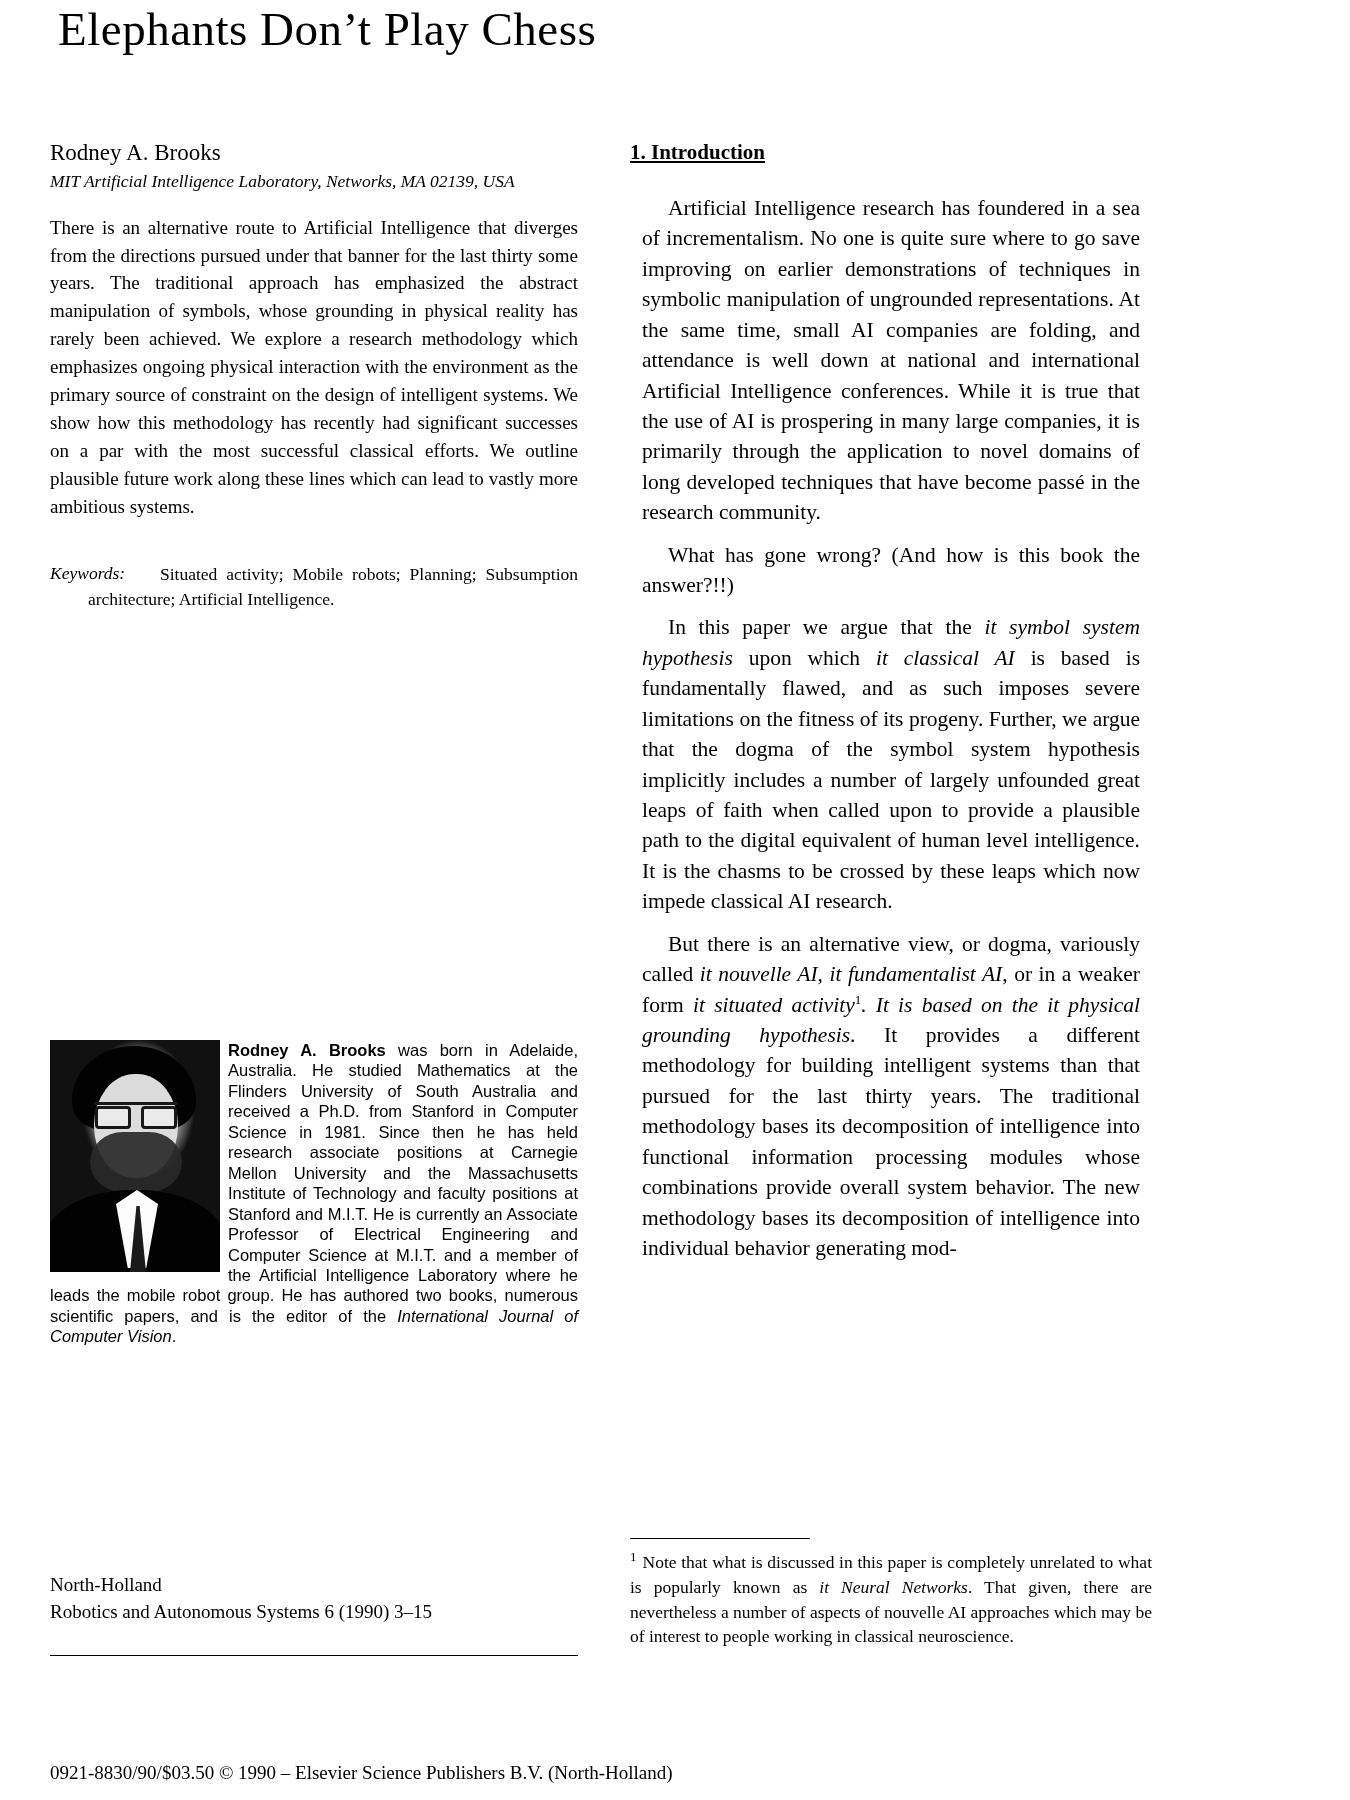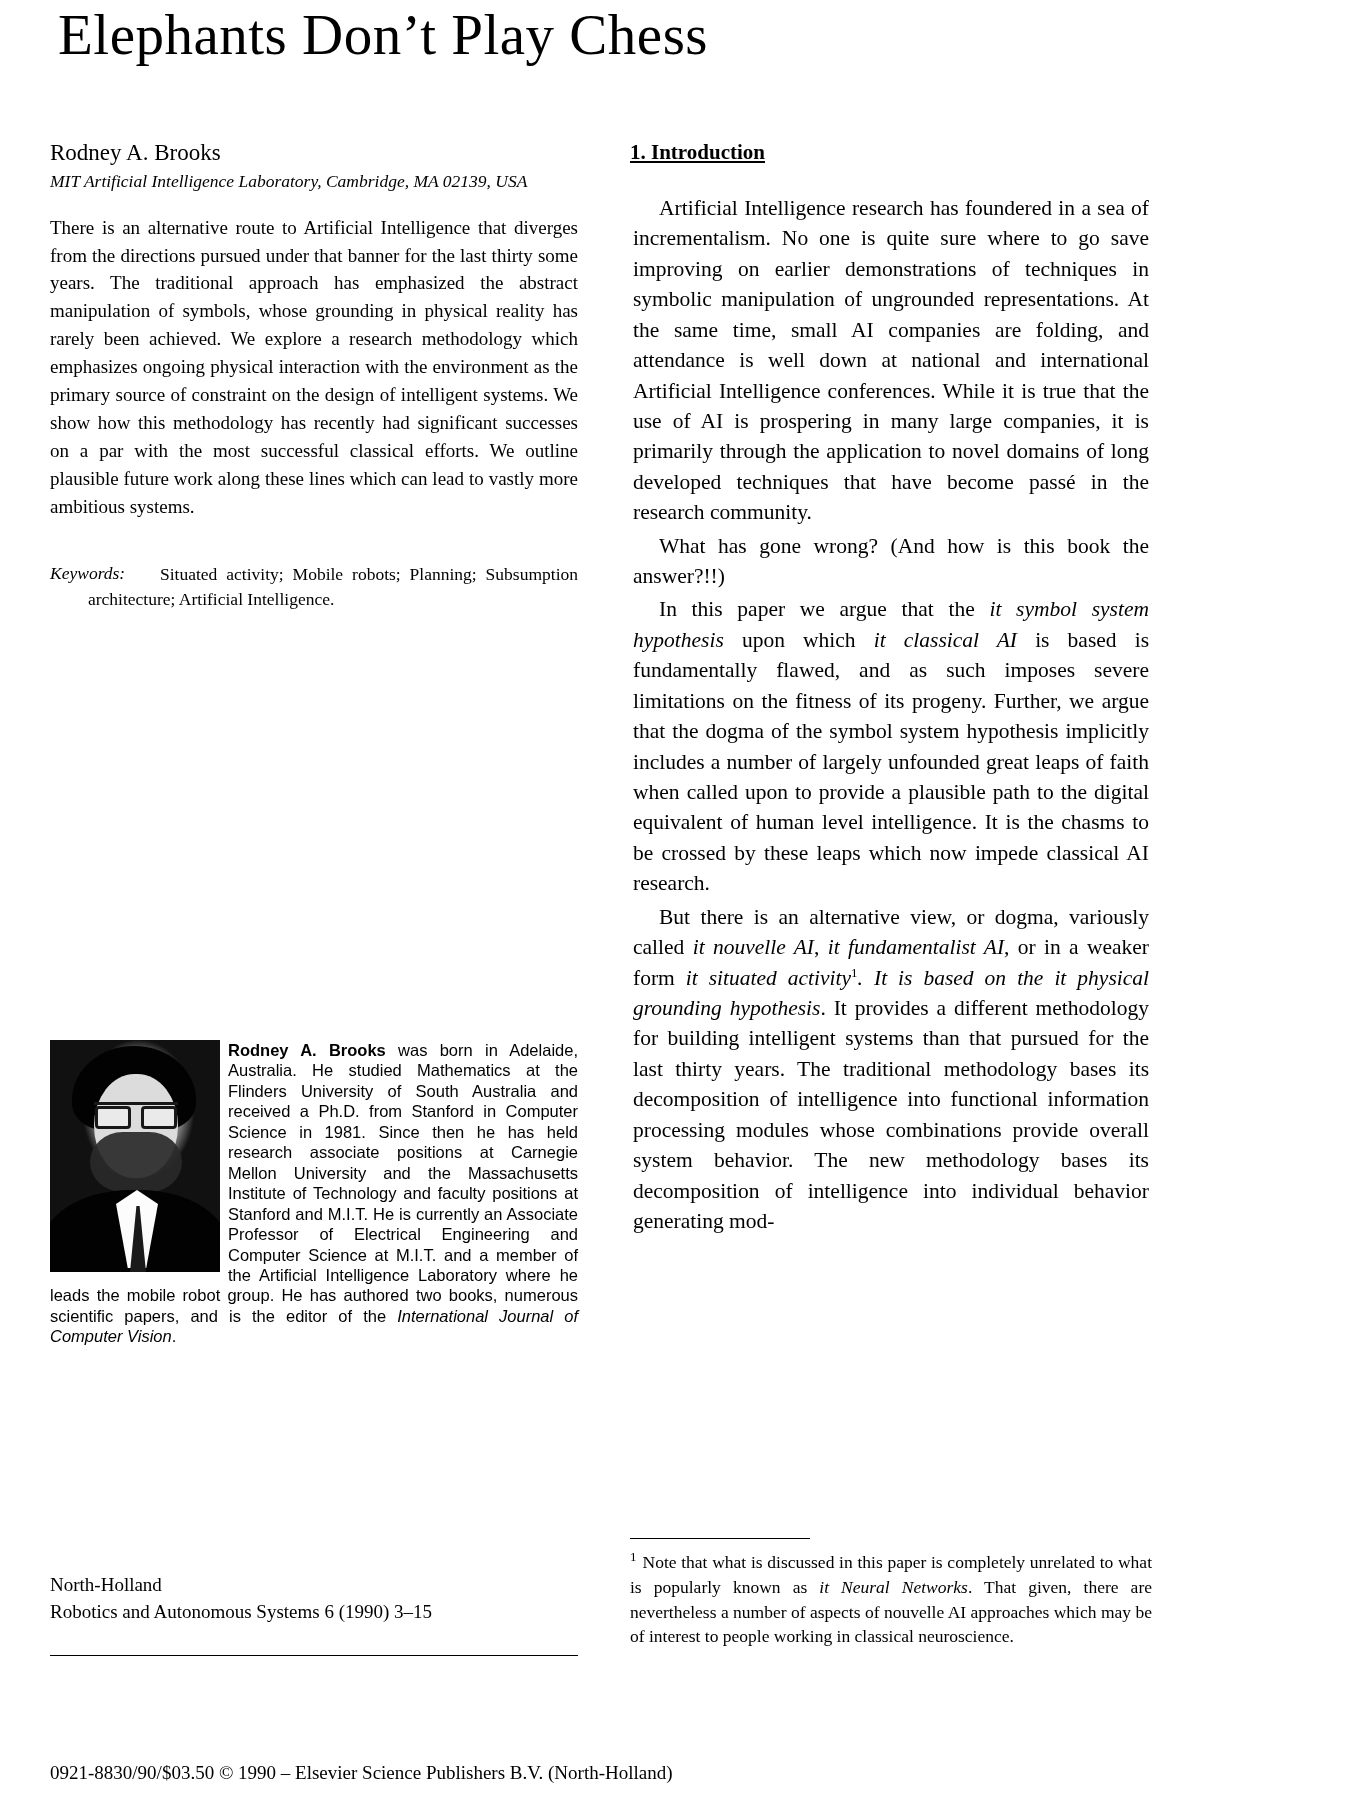--- a/index.html
+++ b/index.html
@@ -13,21 +13,21 @@
     height: 1800px;
     background: #ffffff;
     font-family: "Liberation Serif", serif;
     color: #000000;
     overflow: hidden;
   }
   .title {
     position: absolute;
     left: 58px;
     top: 2px;
-    font-size: 57px;
+    font-size: 47px;
     font-family: "Liberation Serif", serif;
     letter-spacing: 0.5px;
     white-space: nowrap;
   }
   .col-left {
     position: absolute;
     left: 50px;
     top: 140px;
     width: 528px;
   }
@@ -182,21 +182,21 @@
     font-size: 21px;
     font-weight: bold;
     margin: 0 0 10px 0;
     text-decoration: underline;
   }
   .body-par {
     font-size: 21.5px;
     line-height: 1.415;
     text-align: justify;
     text-indent: 26px;
-    margin: 3px;
+    margin: 12px;
   }
   .body-par.first { margin-top: 28px; }
   .body-par i { font-style: italic; }
   .fn-rule {
     position: absolute;
     left: 630px;
     top: 1538px;
     width: 180px;
     border-top: 1.2px solid #000;
   }
@@ -222,21 +222,21 @@
 </style>
 </head>
 <body>
 
 <div class="page">
 
   <div class="title">Elephants Don’t Play Chess</div>
 
   <div class="col-left">
     <div class="author">Rodney A. Brooks</div>
-    <div class="affil">MIT Artificial Intelligence Laboratory, Cambridge, MA 02139, USA</div>
+    <div class="affil">MIT Artificial Intelligence Laboratory, Networks, MA 02139, USA</div>
     <div class="abstract">There is an alternative route to Artificial Intelligence that diverges from the directions pursued under that banner for the last thirty some years. The traditional approach has emphasized the abstract manipulation of symbols, whose grounding in physical reality has rarely been achieved. We explore a research methodology which emphasizes ongoing physical interaction with the environment as the primary source of constraint on the design of intelligent systems. We show how this methodology has recently had significant successes on a par with the most successful classical efforts. We outline plausible future work along these lines which can lead to vastly more ambitious systems.</div>
     <div class="keywords">
       <span class="kw-label">Keywords:</span>
       <span class="kw-body">Situated activity; Mobile robots; Planning; Subsumption architecture; Artificial Intelligence.</span>
     </div>
   </div>
 
   <div class="bio-block">
     <div class="bio-photo">
       <div class="hair"></div>

